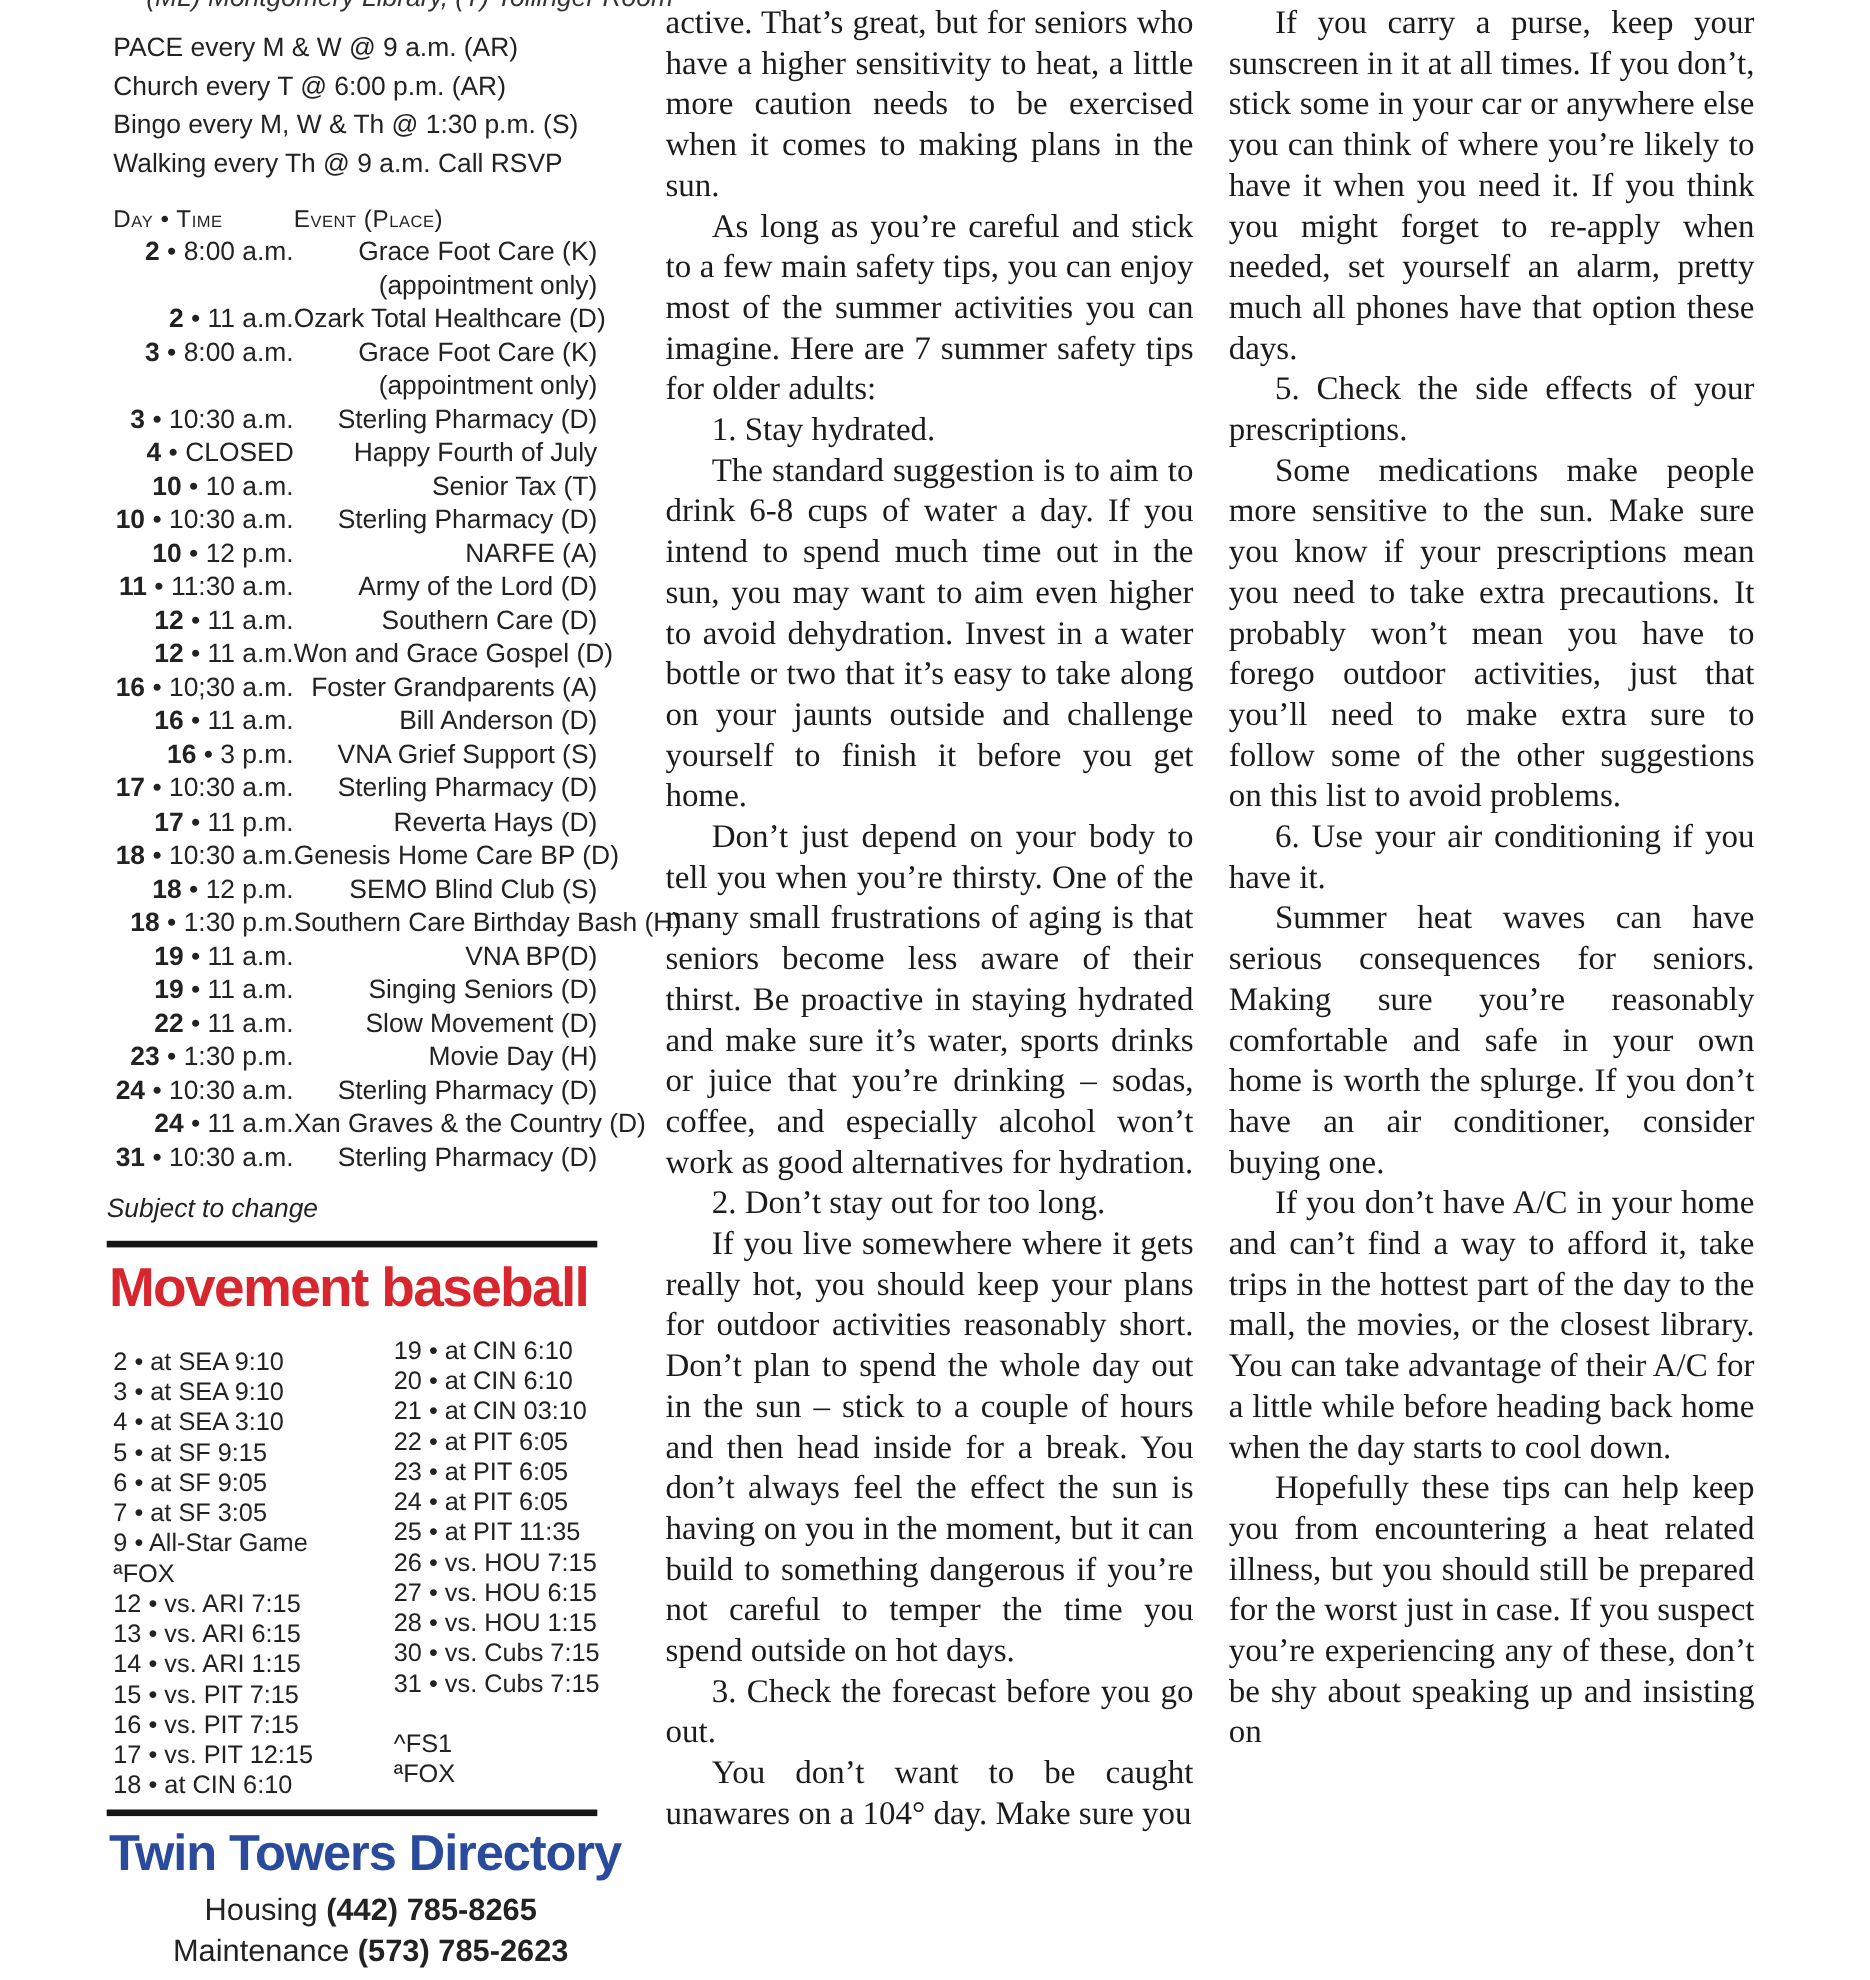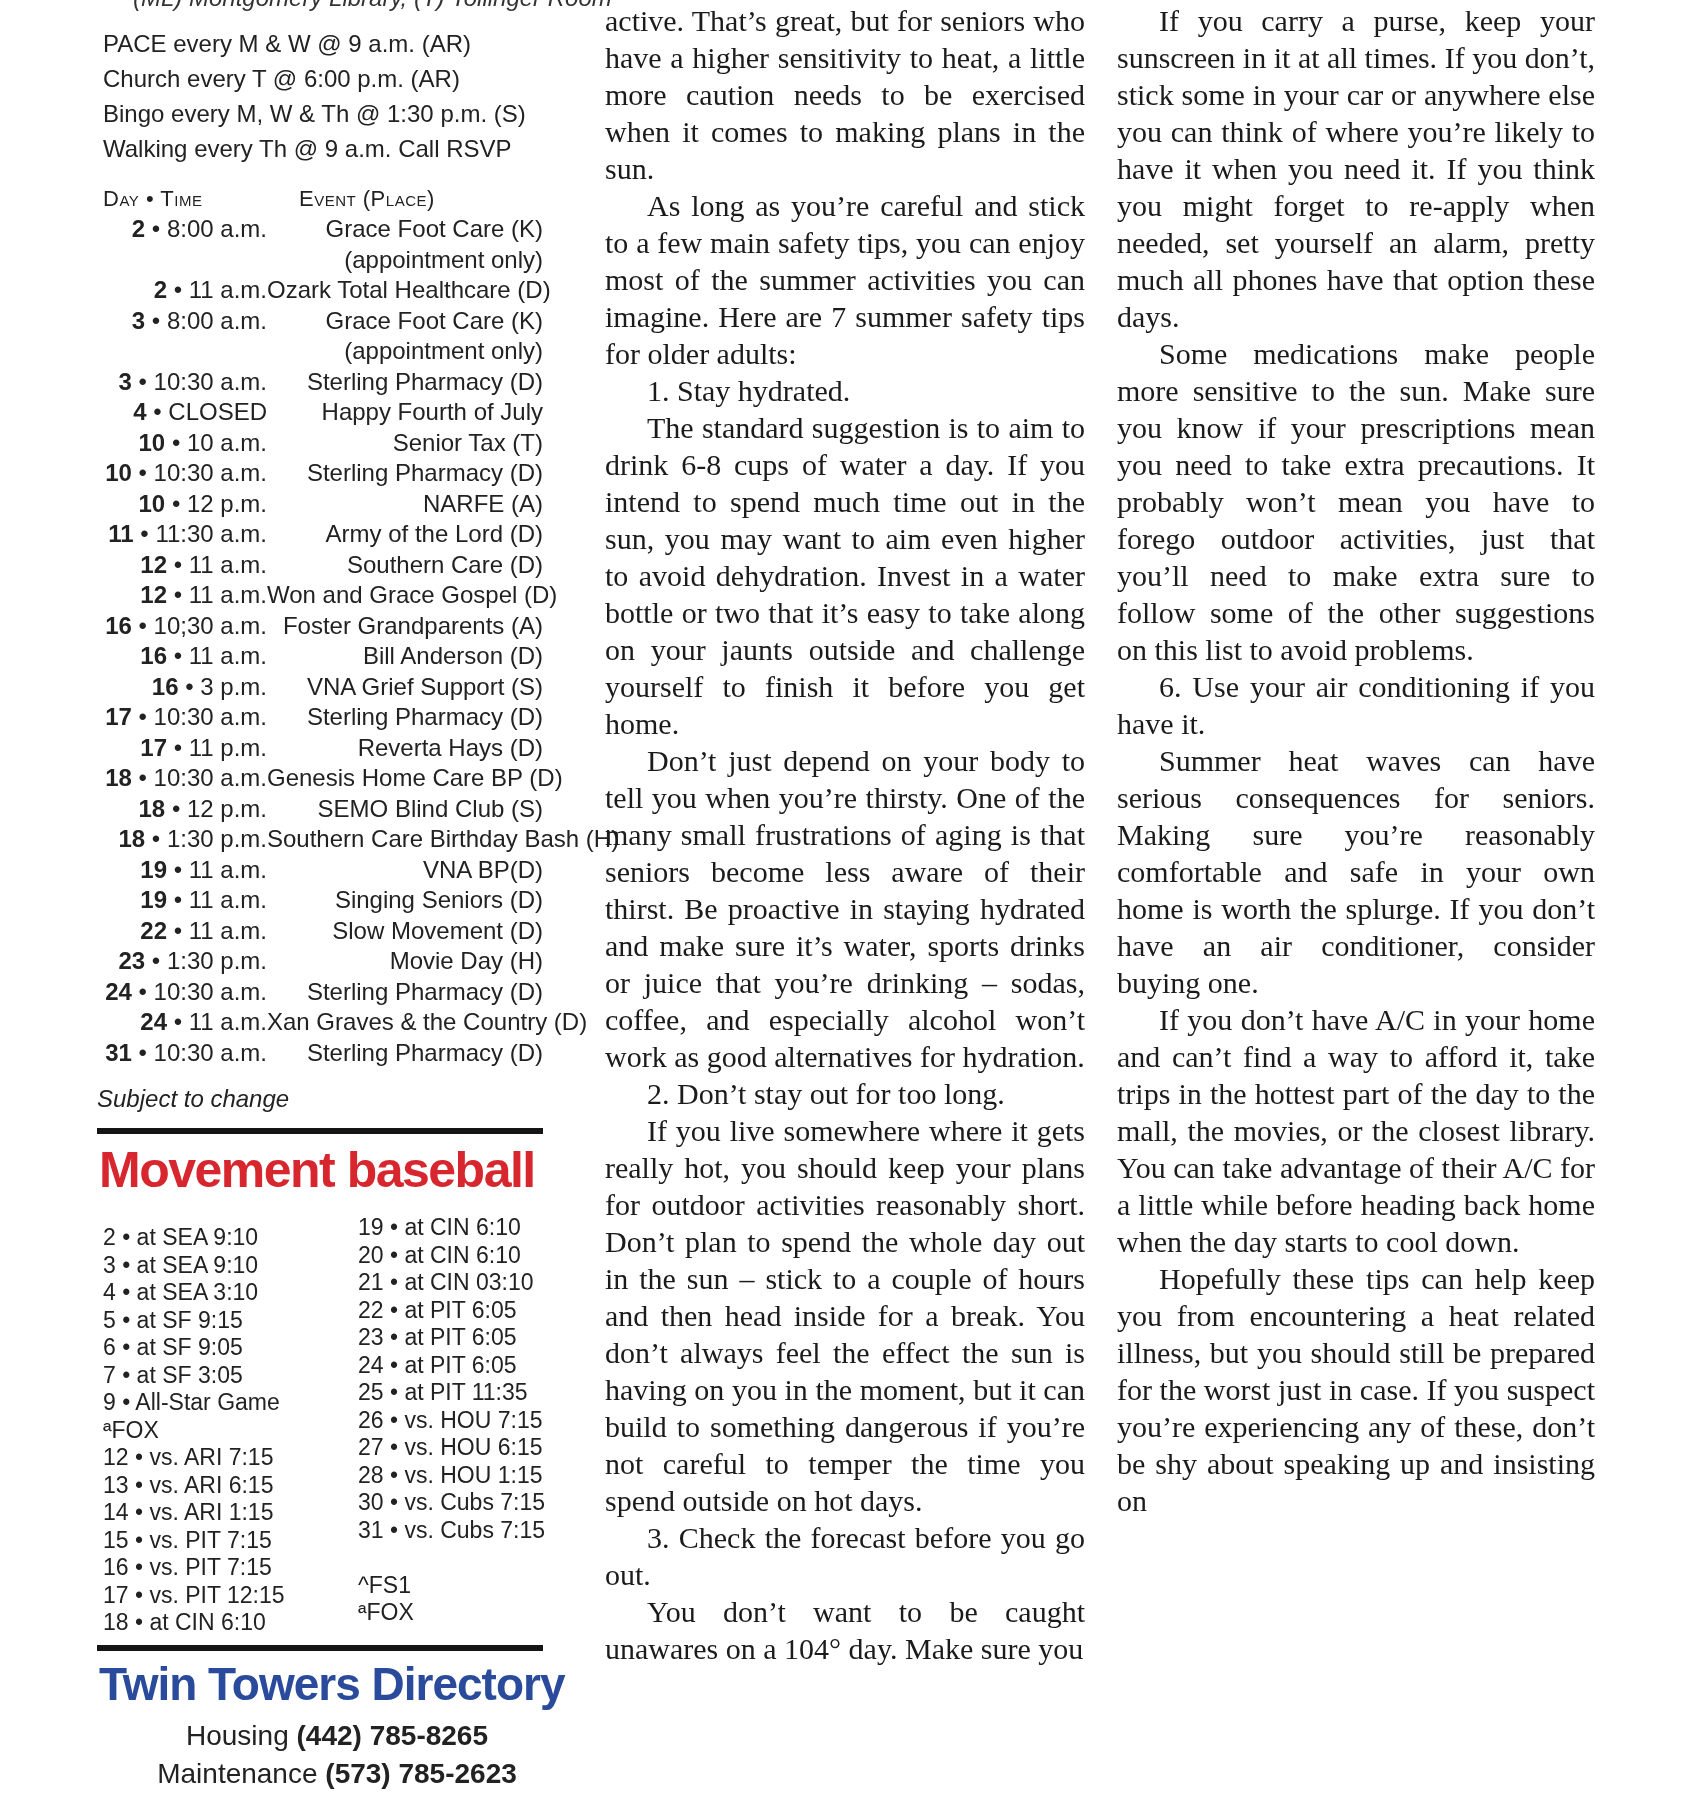--- a/index.html
+++ b/index.html
@@ -31,21 +31,20 @@
   .recurring{margin-top:14px;}
   .rec-line{
     font-size:24px;line-height:35px;
     padding-left:6px;white-space:nowrap;
   }
   .sched-head{
     display:flex;margin-top:22px;padding-left:6px;
     font-variant:small-caps;
     font-size:22px;line-height:22px;
     letter-spacing:.5px;
-    gap:32px;
   }
   .sched-head .sh1{width:164px;flex:none;}
   .sched{margin-top:4px;text-align:right;}
   .srow{
     display:flex;
     font-size:24px;line-height:30.5px;
     padding-left:4px;
   }
   .srow .dt{width:166px;flex:none;white-space:nowrap;}
   .srow .dt .day{font-weight:700;}
@@ -337,20 +336,21 @@
       <p class="para">The standard suggestion is to aim to drink 6-8 cups of water a day. If you intend to spend much time out in the sun, you may want to aim even higher to avoid dehydration. Invest in a water bottle or two that it’s easy to take along on your jaunts outside and challenge yourself to finish it before you get home.</p>
       <p class="para">Don’t just depend on your body to tell you when you’re thirsty. One of the many small frustrations of aging is that seniors become less aware of their thirst. Be proactive in staying hydrated and make sure it’s water, sports drinks or juice that you’re drinking – sodas, coffee, and especially alcohol won’t work as good alternatives for hydration.</p>
       <p class="para">2. Don’t stay out for too long.</p>
       <p class="para">If you live somewhere where it gets really hot, you should keep your plans for outdoor activities reasonably short. Don’t plan to spend the whole day out in the sun – stick to a couple of hours and then head inside for a break. You don’t always feel the effect the sun is having on you in the moment, but it can build to something dangerous if you’re not careful to temper the time you spend outside on hot days.</p>
       <p class="para">3. Check the forecast before you go out.</p>
       <p class="para">You don’t want to be caught unawares on a 104° day. Make sure you</p>
     </div>
 
   <div class="article col-right">
       <p class="para">If you carry a purse, keep your sunscreen in it at all times. If you don’t, stick some in your car or anywhere else you can think of where you’re likely to have it when you need it. If you think you might forget to re-apply when needed, set yourself an alarm, pretty much all phones have that option these days.</p>
+      <p class="para">5. Check the side effects of your prescriptions.</p>
       <p class="para">Some medications make people more sensitive to the sun. Make sure you know if your prescriptions mean you need to take extra precautions. It probably won’t mean you have to forego outdoor activities, just that you’ll need to make extra sure to follow some of the other suggestions on this list to avoid problems.</p>
       <p class="para">6. Use your air conditioning if you have it.</p>
       <p class="para">Summer heat waves can have serious consequences for seniors. Making sure you’re reasonably comfortable and safe in your own home is worth the splurge. If you don’t have an air conditioner, consider buying one.</p>
       <p class="para">If you don’t have A/C in your home and can’t find a way to afford it, take trips in the hottest part of the day to the mall, the movies, or the closest library. You can take advantage of their A/C for a little while before heading back home when the day starts to cool down.</p>
       <p class="para">Hopefully these tips can help keep you from encountering a heat related illness, but you should still be prepared for the worst just in case. If you suspect you’re experiencing any of these, don’t be shy about speaking up and insisting on</p>
     </div>
 
 </div>
 
 </body></html>

